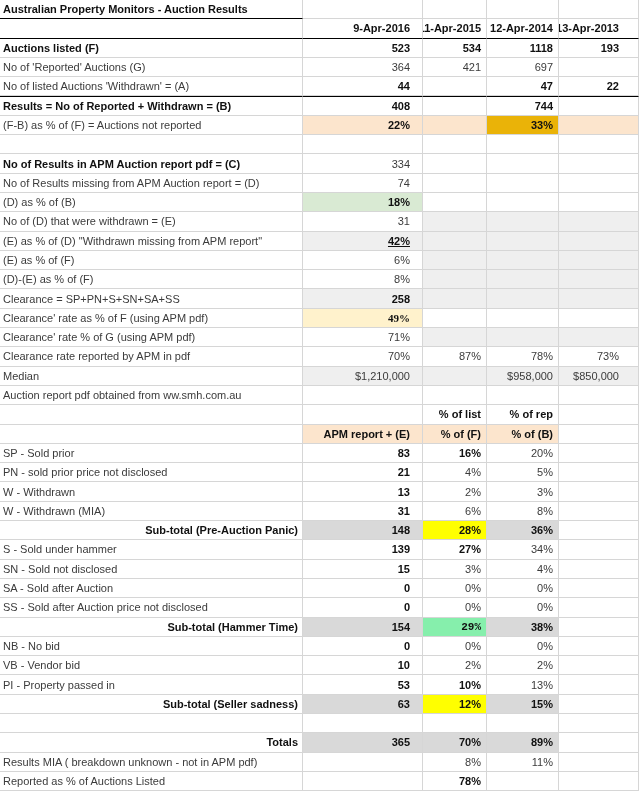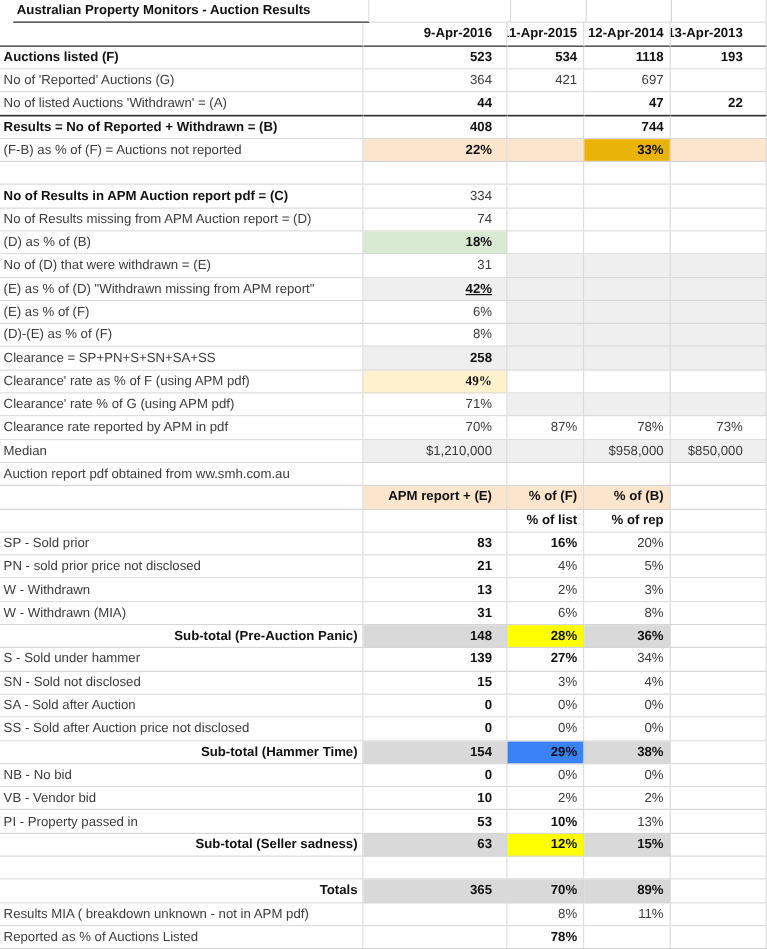--- a/index.html
+++ b/index.html
@@ -13,21 +13,21 @@
         overflow:hidden;white-space:nowrap;background:#ffffff;}
   .label{width:303px;justify-content:flex-start;padding-left:3px;}
   .label.right{justify-content:flex-end;padding-right:4px;}
   .col1{width:120px;justify-content:flex-end;padding-right:12px;}
   .col2{width:64px; justify-content:flex-end;padding-right:5px;}
   .col3{width:72px; justify-content:flex-end;padding-right:5px;}
   .col4{width:80px; justify-content:flex-end;padding-right:19px;}
   .bold{font-weight:700;color:#111;}
   .b-top > .cell{border-top:1px solid #000;}
   .b-bottom > .cell{border-bottom:1px solid #000;}
-  .b-bottom-label{border-bottom:1px solid #000 !important;margin-left:11px;}
+  .b-bottom-label{border-bottom:1px solid #000 !important;}
 </style>
 </head>
 <body>
 
 <div class="sheet">
     <div class="row">
       <div class="cell label bold b-bottom-label">Australian Property Monitors - Auction Results</div>
       <div class="cell col1"></div>
       <div class="cell col2"></div>
       <div class="cell col3"></div>
@@ -168,30 +168,30 @@
     </div>
     <div class="row">
       <div class="cell label">Auction report pdf obtained from ww.smh.com.au</div>
       <div class="cell col1"></div>
       <div class="cell col2"></div>
       <div class="cell col3"></div>
       <div class="cell col4"></div>
     </div>
     <div class="row">
       <div class="cell label"></div>
+      <div class="cell col1"></div>
+      <div class="cell col2 bold">% of list</div>
+      <div class="cell col3 bold">% of rep</div>
+      <div class="cell col4"></div>
+    </div>
+    <div class="row">
+      <div class="cell label"></div>
       <div class="cell col1 bold" style="background: rgb(252, 229, 205);">APM report + (E)</div>
       <div class="cell col2 bold" style="background: rgb(252, 229, 205);">% of (F)</div>
       <div class="cell col3 bold" style="background: rgb(252, 229, 205);">% of (B)</div>
-      <div class="cell col4"></div>
-    </div>
-    <div class="row">
-      <div class="cell label"></div>
-      <div class="cell col1"></div>
-      <div class="cell col2 bold">% of list</div>
-      <div class="cell col3 bold">% of rep</div>
       <div class="cell col4"></div>
     </div>
     <div class="row">
       <div class="cell label">SP - Sold prior</div>
       <div class="cell col1 bold">83</div>
       <div class="cell col2 bold">16%</div>
       <div class="cell col3">20%</div>
       <div class="cell col4"></div>
     </div>
     <div class="row">
@@ -246,21 +246,21 @@
     <div class="row">
       <div class="cell label">SS - Sold after Auction price not disclosed</div>
       <div class="cell col1 bold">0</div>
       <div class="cell col2">0%</div>
       <div class="cell col3">0%</div>
       <div class="cell col4"></div>
     </div>
     <div class="row">
       <div class="cell label bold right">Sub-total (Hammer Time)</div>
       <div class="cell col1 bold" style="background: rgb(217, 217, 217);">154</div>
-      <div class="cell col2 bold" style="background: #3b82f6;">29%</div>
+      <div class="cell col2 bold" style="background: #86efac; font-family: Liberation Mono, monospace;">29%</div>
       <div class="cell col3 bold" style="background: rgb(217, 217, 217);">38%</div>
       <div class="cell col4"></div>
     </div>
     <div class="row">
       <div class="cell label">NB - No bid</div>
       <div class="cell col1 bold">0</div>
       <div class="cell col2">0%</div>
       <div class="cell col3">0%</div>
       <div class="cell col4"></div>
     </div>

